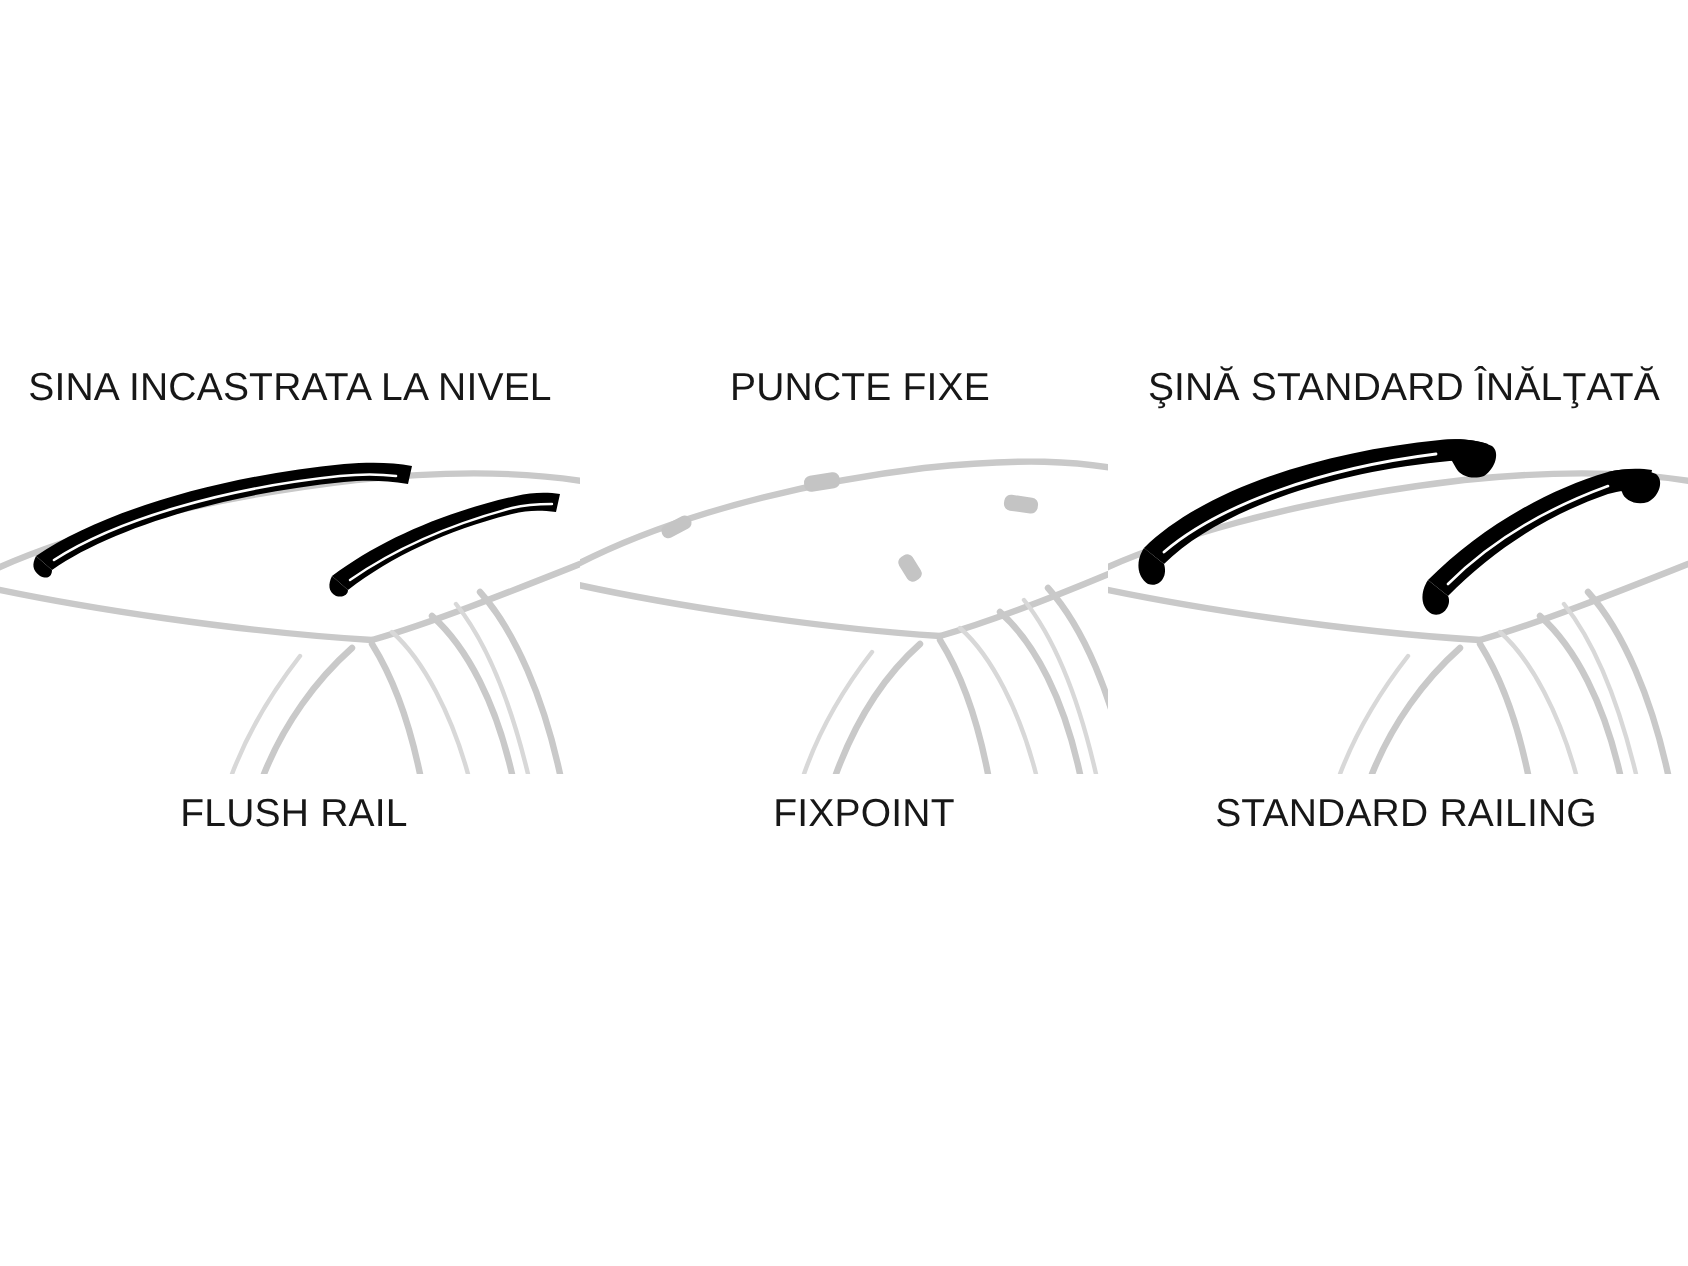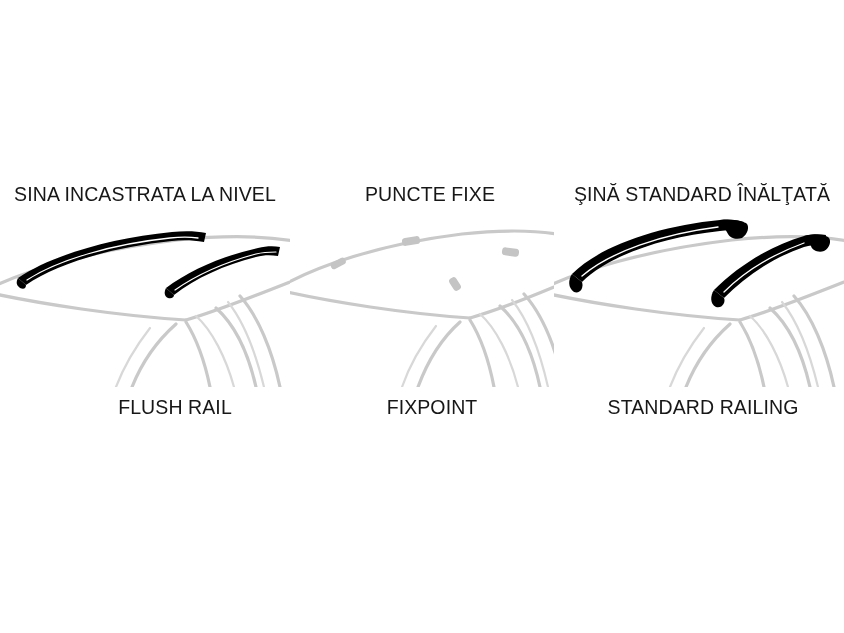--- a/index.html
+++ b/index.html
@@ -56,21 +56,21 @@
     width: 100%;
     text-align: center;
     font-size: 19.5px;
     letter-spacing: 0.1px;
     color: #171717;
     white-space: nowrap;
   }
   .p1 .label-top { text-indent: 0px; }
   .p2 .label-top { text-indent: 6px; }
   .p3 .label-top { text-indent: 16px; }
-  .p1 .label-bottom { text-indent: 4px; padding-left: 28px; }
+  .p1 .label-bottom { text-indent: 4px; }
   .p2 .label-bottom { text-indent: 8px; }
   .p3 .label-bottom { text-indent: 20px; }
 
   .art {
     position: absolute;
     top: 212px;
     left: 0;
     width: 100%;
     height: 175px;
   }

